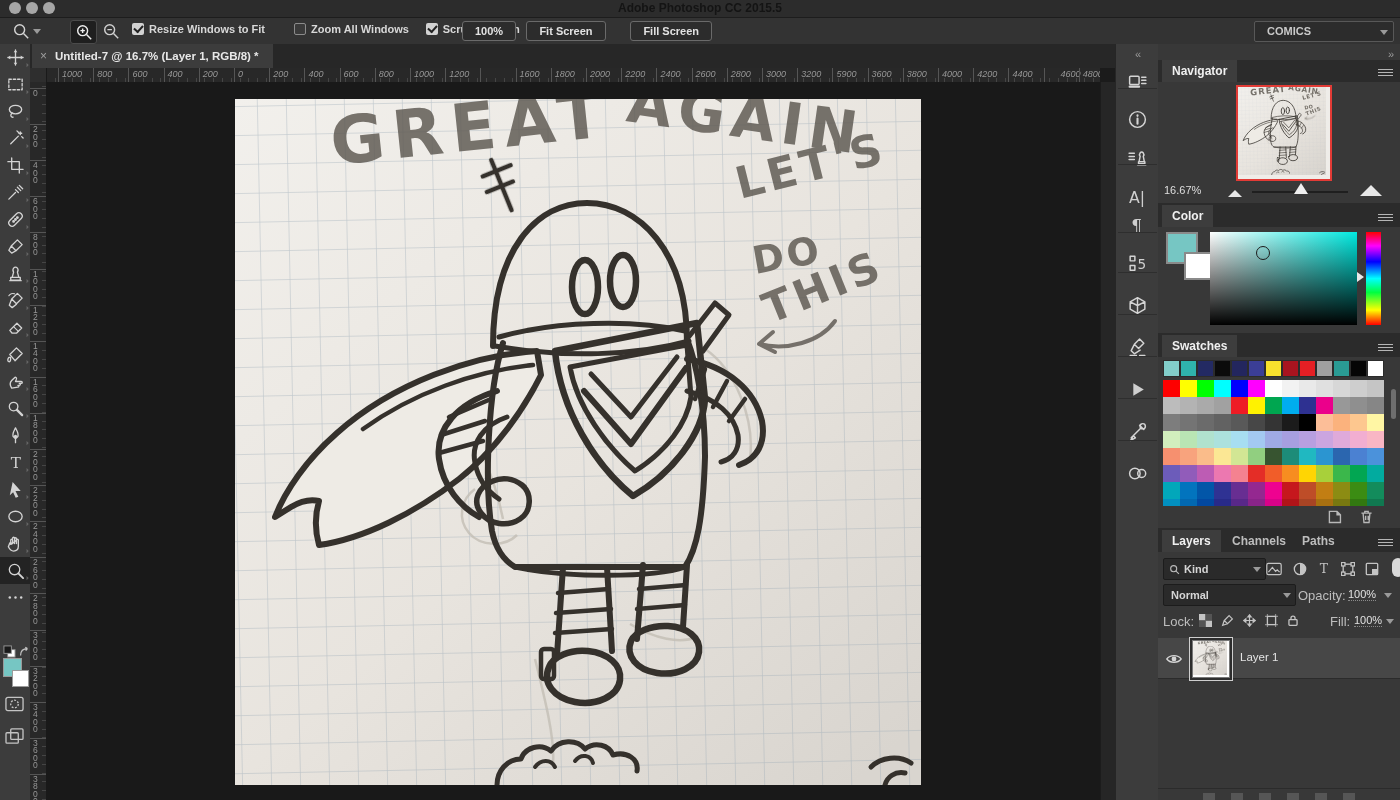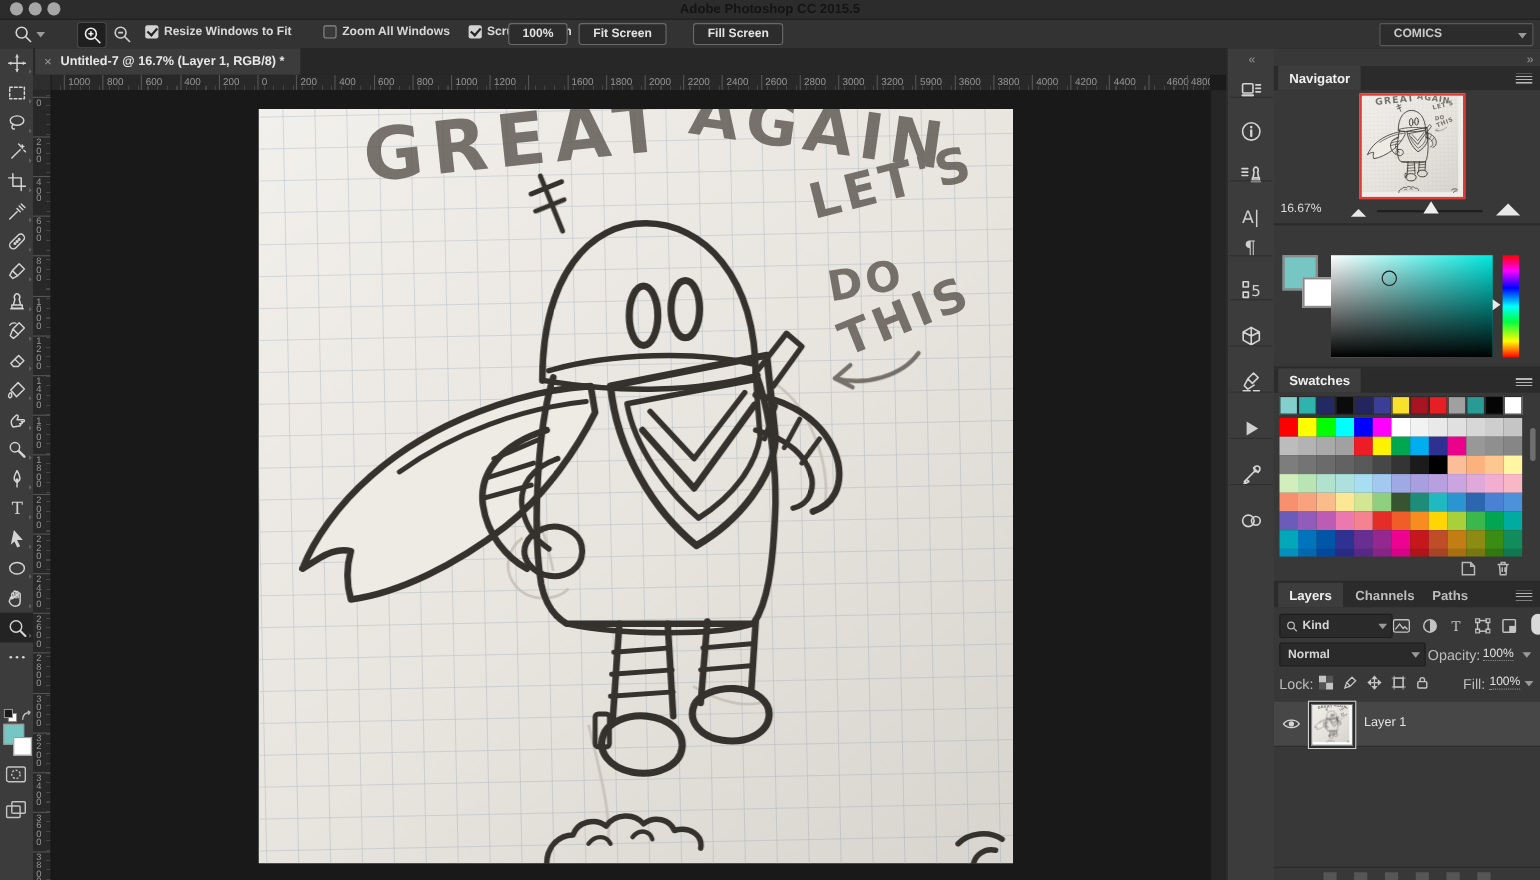--- a/index.html
+++ b/index.html
@@ -32,21 +32,21 @@
   .tool.noarrow::after{display:none;}
   .colorctl{position:absolute;left:0;width:30px;}
   .fgswatch{position:absolute;left:3px;top:14px;width:17px;height:17px;border:1px solid #9a9a9a;}
   .bgswatch{position:absolute;left:12px;top:26px;width:15px;height:15px;border:1px solid #9a9a9a;background:#fff;}
   
   .tabbar{position:absolute;left:30px;top:44px;width:1085px;height:24px;background:#272727;}
   .doctab{position:absolute;left:2px;top:0;height:24px;background:#3c3c3c;display:flex;align-items:center;padding:0 14px 0 8px;gap:8px;}
   .doctab .x{color:#9f9f9f;font-size:12px;}
   .doctab .t{font-size:11.5px;font-weight:bold;color:#e8e8e8;white-space:nowrap;}
   .rulerH{position:absolute;left:46px;top:68px;width:1054px;height:14px;background:#282828;border-bottom:1px solid #1a1a1a;overflow:hidden;
-          background-image:repeating-linear-gradient(90deg,#454545 0 1px,transparent 1px 8.8px);background-size:100% 4px;background-position:0 100%;background-repeat:no-repeat;}
+          background-image:repeating-linear-gradient(90deg,#454545 0 1px,transparent 1px 8.8px);background-size:100% 4px;background-position:0 100%;background-repeat:no-repeat;font-style:italic;}
   .rcorner{position:absolute;left:30px;top:68px;width:16px;height:14px;background:#2e2e2e;border-right:1px solid #1a1a1a;border-bottom:1px solid #1a1a1a;}
   .htick{position:absolute;top:0;width:1px;height:14px;background:#555;}
   .hlabel{position:absolute;top:1px;font-size:9px;color:#969696;}
   .rulerV{position:absolute;left:30px;top:82px;width:16px;height:718px;background:#282828;border-right:1px solid #1a1a1a;overflow:hidden;
           background-image:repeating-linear-gradient(0deg,#454545 0 1px,transparent 1px 8.8px);background-size:4px 100%;background-position:100% 0;background-repeat:no-repeat;}
   .vtick{position:absolute;left:0;width:16px;height:1px;background:#555;}
   .vlabel{position:absolute;left:3px;font-size:8.5px;line-height:7.5px;color:#969696;white-space:pre;}
   .viewport{position:absolute;left:46px;top:82px;width:1054px;height:718px;background:#191919;overflow:hidden;}
   .photo{position:absolute;left:189px;top:17px;}
   .vscroll{position:absolute;left:1100px;top:82px;width:15px;height:718px;background:#262626;border-left:1px solid #1c1c1c;}
@@ -649,20 +649,24 @@
           <use href="#sketch-art"></use>
         </svg>
     </div>
     <div class="navzoom">16.67%</div>
     <div class="tri" style="left:70px;top:146px;border-left:7px solid transparent;border-right:7px solid transparent;border-bottom:7px solid #e8e8e8"></div>
     <div class="slider-track"></div>
     <div class="slider-thumb"></div>
     <div class="tri" style="left:202px;top:141px;border-left:11px solid transparent;border-right:11px solid transparent;border-bottom:11px solid #e8e8e8"></div>
     <div class="divider" style="top:159px"></div>
 
+    <div class="ptabrow" style="top:161px">
+      <div class="ptab active" style="left:4px">Color</div>
+      <div class="hamb" style="top:7px"></div>
+    </div>
     <div class="fg2" id="fg2" style="background: rgb(118, 198, 195);"></div>
     <div class="bg2"></div>
     <div class="gradfield" id="gradfield" style="background: linear-gradient(0deg, rgb(0, 0, 0), rgba(0, 0, 0, 0)), linear-gradient(90deg, rgb(255, 255, 255), rgb(0, 232, 223));">
       <div class="gradpick" style="left:46px;top:14px"></div>
     </div>
     <div class="huebar"></div>
     <div class="huept"></div>
     <div class="divider" style="top:289px"></div>
 
     <div class="ptabrow" style="top:291px">

